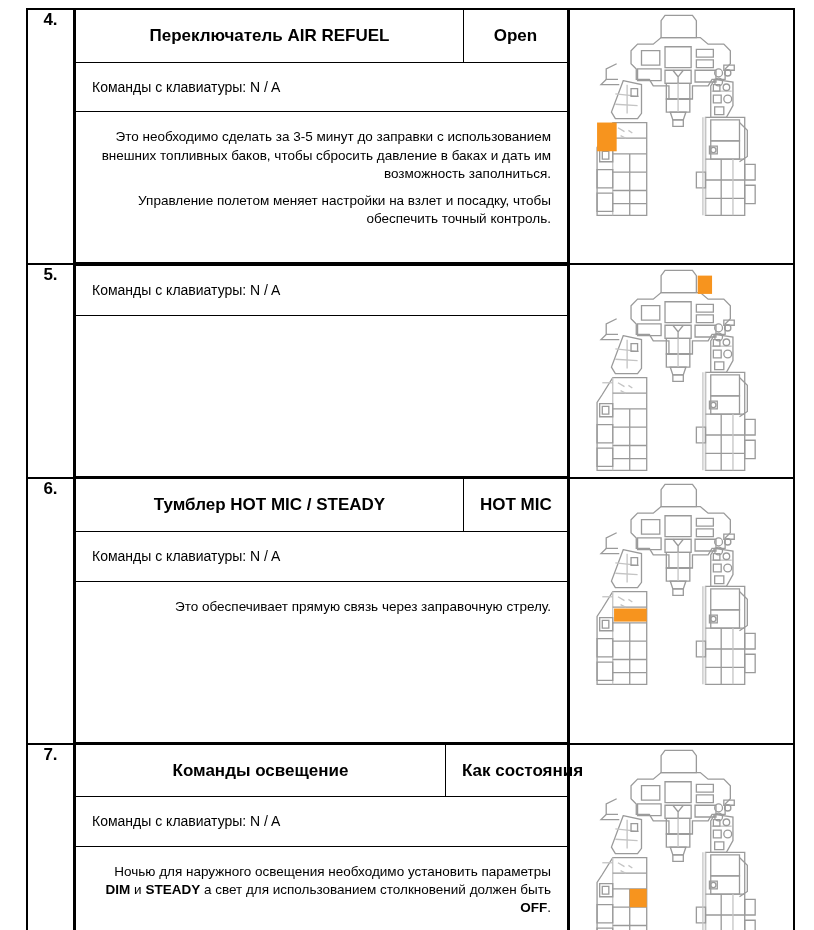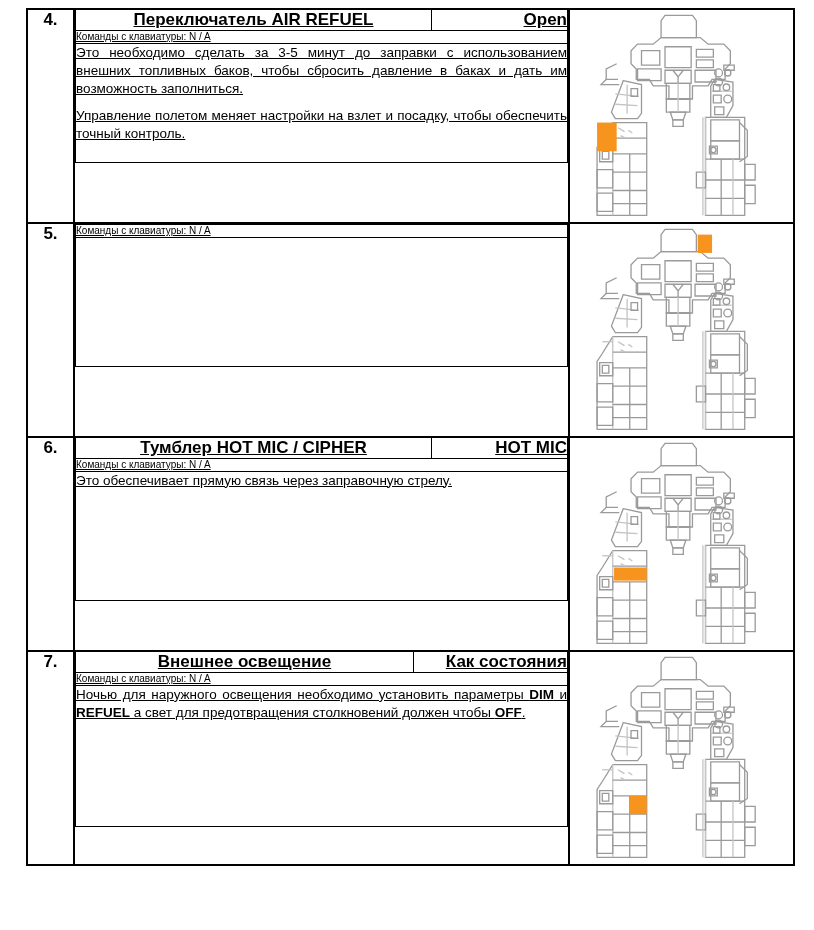--- a/index.html
+++ b/index.html
@@ -63,60 +63,60 @@
 
   
   .item-table {
     width: 100%;
     border-collapse: collapse;
     table-layout: fixed;
     height: 100%;
   }
   .item-table td {
     border: 1px solid #000000;
-    padding: 0;
+    padding: 16px;
     vertical-align: top;
-    text-decoration: underline;
   }
   .item-table tr.title-row td {
     border-top: none;
   }
 
   .title-name {
     font-weight: bold;
     font-size: 17px;
     text-align: center;
     padding: 7px 6px 8px 6px;
     line-height: 1.15;
   }
   .title-value {
     font-weight: bold;
     font-size: 17px;
-    text-align: right;
+    text-align: center;
     padding: 7px 6px 8px 6px;
     line-height: 1.15;
     white-space: nowrap;
   }
 
   .keys-row-cell {
-    font-size: 10px;
+    font-size: 14px;
     padding: 6px 8px 7px 8px;
     line-height: 1.2;
   }
 
   .body-row-cell {
     font-size: 13.5px;
     padding: 7px 8px 8px 8px;
     line-height: 1.35;
     text-align: justify;
     text-justify: inter-word;
     margin-left: 20px;
   }
   .body-row-cell p {
     margin: 0 0 9px 0;
+    text-align: right;
   }
   .body-row-cell p:last-child {
     margin-bottom: 0;
   }
   .body-row-cell b { font-weight: bold; }
 
   
   .cockpit {
     display: block;
     margin: 0 auto;
@@ -339,21 +339,21 @@
           </svg>
         </td>
       </tr>
 
       <tr>
         <td class="num-cell">6.</td>
         <td class="content-cell">
           <table class="item-table">
             <tbody>
               <tr class="title-row">
-                <td class="title-name" style="width:355px">Тумблер HOT MIC / CIPHER</td>
+                <td class="title-name" style="width:355px">Тумблер HOT MIC / STEADY</td>
                 <td class="title-value">HOT MIC</td>
               </tr>
               <tr>
                 <td class="keys-row-cell" colspan="2">Команды с клавиатуры: N / A</td>
               </tr>
               <tr>
                 <td class="body-row-cell" colspan="2" style="height:128px; text-align:left">
                   <p>Это обеспечивает прямую связь через заправочную стрелу.</p>
                 </td>
               </tr>
@@ -436,29 +436,29 @@
           </svg>
         </td>
       </tr>
 
       <tr>
         <td class="num-cell">7.</td>
         <td class="content-cell">
           <table class="item-table">
             <tbody>
               <tr class="title-row">
-                <td class="title-name" style="width:337px">Внешнее освещение</td>
+                <td class="title-name" style="width:337px">Команды освещение</td>
                 <td class="title-value">Как состояния</td>
               </tr>
               <tr>
                 <td class="keys-row-cell" colspan="2">Команды с клавиатуры: N / A</td>
               </tr>
               <tr>
                 <td class="body-row-cell" colspan="2" style="height:140px">
-                  <p><span>Ночью для наружного освещения необходимо установить параметры </span><b>DIM</b><span> и </span><b>REFUEL</b><span> а свет для предотвращения столкновений должен чтобы </span><b>OFF</b><span>.</span></p>
+                  <p><span>Ночью для наружного освещения необходимо установить параметры </span><b>DIM</b><span> и </span><b>STEADY</b><span> а свет для использованием столкновений должен быть </span><b>OFF</b><span>.</span></p>
                 </td>
               </tr>
             </tbody>
           </table>
         </td>
         <td class="diagram-cell">
           <svg class="cockpit" width="196" height="212" viewBox="0 0 150 162">
             <g>
               <path class="ln" d="M62 4 h21 l3 4 v13 h-27 v-13 z"></path>
               <path class="ln" d="M59 21 h30 l6 5 h12 l5 5 v10 l-4 4 v8 h-10 l-3 5 h-12 v10 h-18 v-10 h-12 l-3 -5 h-10 v-8 l-4 -4 v-10 l5 -5 h12 z"></path>

